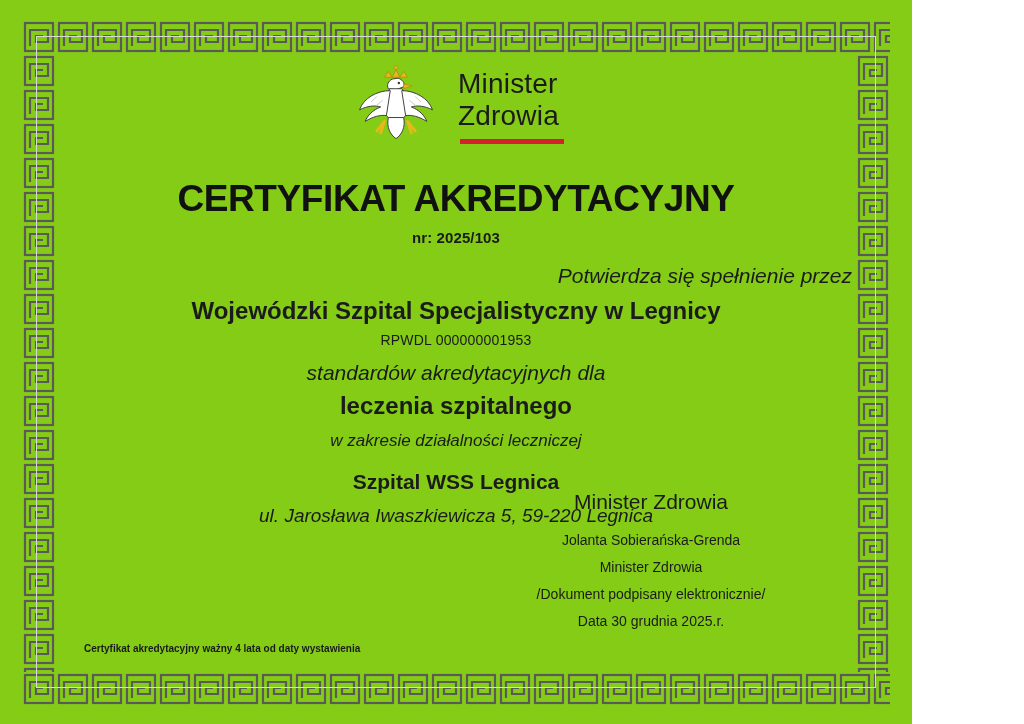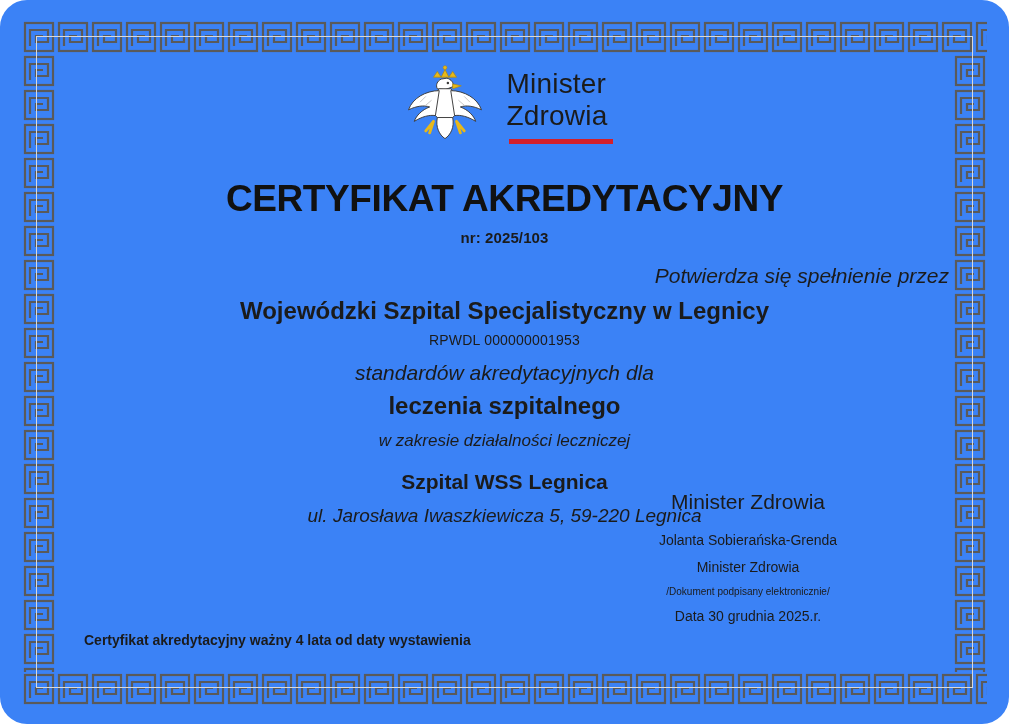--- a/index.html
+++ b/index.html
@@ -10,25 +10,24 @@
   body {
     width: 1024px;
     height: 724px;
     font-family: "Liberation Sans", sans-serif;
     color: #1b1b1b;
     overflow: hidden;
   }
 
   .page {
     position: relative;
-    width: 1009px;
+    width: 912px;
     height: 724px;
-    background: #3b82f6;
+    background: #84cc16;
     box-sizing: border-box;
-    border-radius: 27px;
   }
 
   
   .border-frame {
     position: absolute;
     left: 22px;
     top: 20px;
     right: 22px;
     bottom: 18px;
     box-sizing: border-box;
@@ -164,28 +163,28 @@
     top: 442px;
     width: 330px;
     text-align: center;
   }
   .sig-title {
     font-size: 21px;
     margin-bottom: 18px;
   }
   .sig-name { font-size: 14px; margin-bottom: 11px; }
   .sig-role { font-size: 14px; margin-bottom: 11px; }
-  .sig-note { font-size: 10px; margin-bottom: 11px; }
+  .sig-note { font-size: 14px; margin-bottom: 11px; }
   .sig-date { font-size: 14px; }
 
   .footnote {
     position: absolute;
     left: 24px;
-    bottom: 18px;
-    font-size: 14px;
+    bottom: 12px;
+    font-size: 10px;
     font-weight: bold;
     text-align: left;
   }
 </style>
 </head>
 <body>
 
 <div class="page">
 
   <div class="border-frame">

